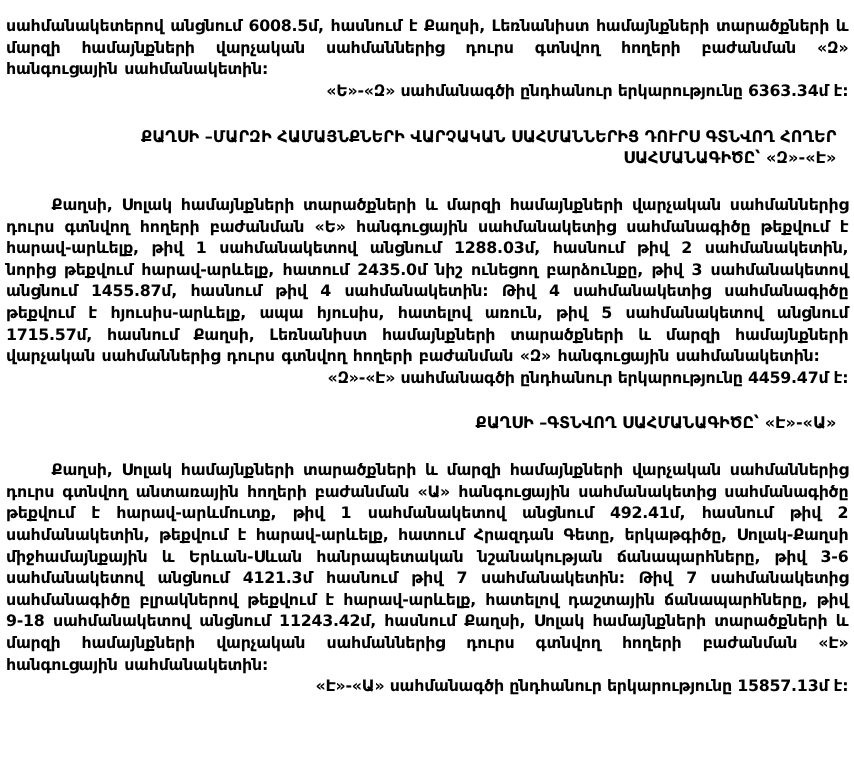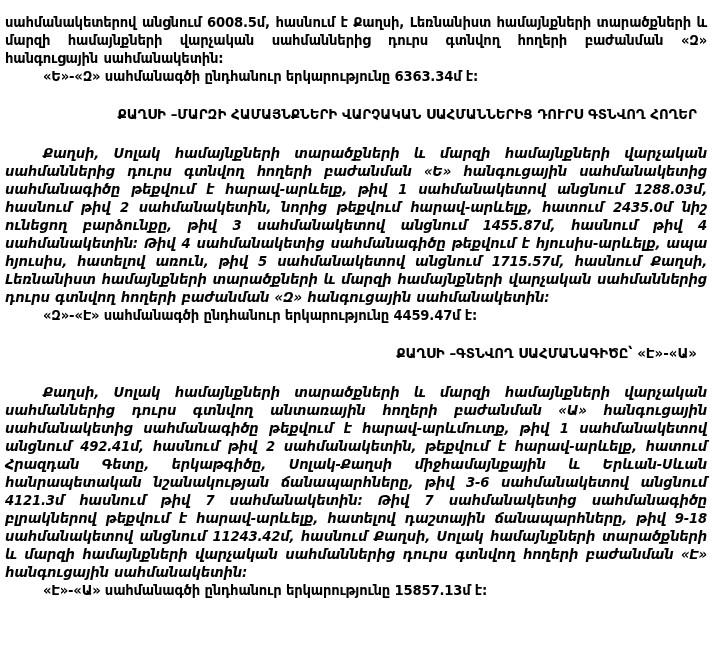--- a/index.html
+++ b/index.html
@@ -22,25 +22,24 @@
     -webkit-font-smoothing: none;
   }
   .body-text {
     margin: 0;
     text-align: justify;
     letter-spacing: -0.2px;
     word-spacing: 1px;
   }
   .first-line-indent {
     text-indent: 38px;
-    font-style: italic;
   }
   .summary-line {
     margin: 0;
-    text-align: left;
+    text-align: right;
     text-indent: 38px;
     letter-spacing: -0.2px;
   }
   .section-heading {
     margin: 20px 10px 21px 10px;
     text-align: right;
     font-size: 13.4px;
     line-height: 18px;
   }
   .heading-line {
@@ -51,20 +50,21 @@
 <body>
 
 <div class="page">
 
   <p class="body-text">սահմանակետերով անցնում 6008.5մ, հասնում է Քաղսի, Լեռնանիստ համայնքների տարածքների և մարզի համայնքների վարչական սահմաններից դուրս գտնվող հողերի բաժանման «Զ» հանգուցային սահմանակետին:</p>
 
   <p class="summary-line">«Ե»-«Զ» սահմանագծի ընդհանուր երկարությունը 6363.34մ է:</p>
 
   <div class="section-heading">
     <span class="heading-line">ՔԱՂՍԻ –ՄԱՐԶԻ ՀԱՄԱՅՆՔՆԵՐԻ ՎԱՐՉԱԿԱՆ ՍԱՀՄԱՆՆԵՐԻՑ ԴՈՒՐՍ ԳՏՆՎՈՂ ՀՈՂԵՐ</span>
+    <span class="heading-line">ՍԱՀՄԱՆԱԳԻԾԸ՝ «Զ»-«Է»</span>
   </div>
 
   <p class="body-text first-line-indent">Քաղսի, Սոլակ համայնքների տարածքների և մարզի համայնքների վարչական սահմաններից դուրս գտնվող հողերի բաժանման «Ե» հանգուցային սահմանակետից սահմանագիծը թեքվում է հարավ-արևելք, թիվ 1 սահմանակետով անցնում 1288.03մ, հասնում թիվ 2 սահմանակետին, նորից թեքվում հարավ-արևելք, հատում 2435.0մ նիշ ունեցող բարձունքը, թիվ 3 սահմանակետով անցնում 1455.87մ, հասնում թիվ 4 սահմանակետին: Թիվ 4 սահմանակետից սահմանագիծը թեքվում է հյուսիս-արևելք, ապա հյուսիս, հատելով առուն, թիվ 5 սահմանակետով անցնում 1715.57մ, հասնում Քաղսի, Լեռնանիստ համայնքների տարածքների և մարզի համայնքների վարչական սահմաններից դուրս գտնվող հողերի բաժանման «Զ» հանգուցային սահմանակետին:</p>
 
   <p class="summary-line">«Զ»-«Է» սահմանագծի ընդհանուր երկարությունը 4459.47մ է:</p>
 
   <div class="section-heading">
     <span class="heading-line">ՔԱՂՍԻ –ԳՏՆՎՈՂ ՍԱՀՄԱՆԱԳԻԾԸ՝ «Է»-«Ա»</span>
   </div>
 

